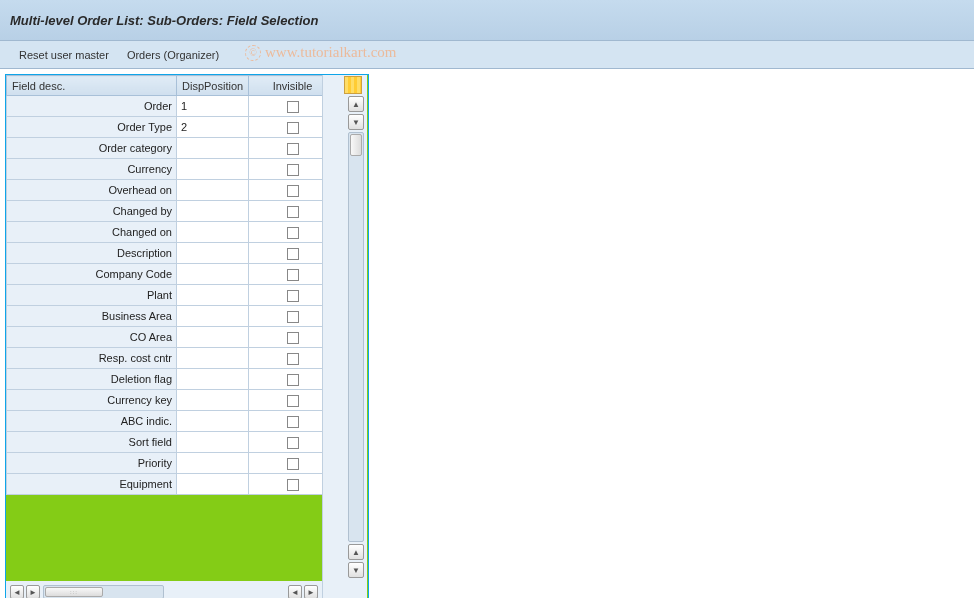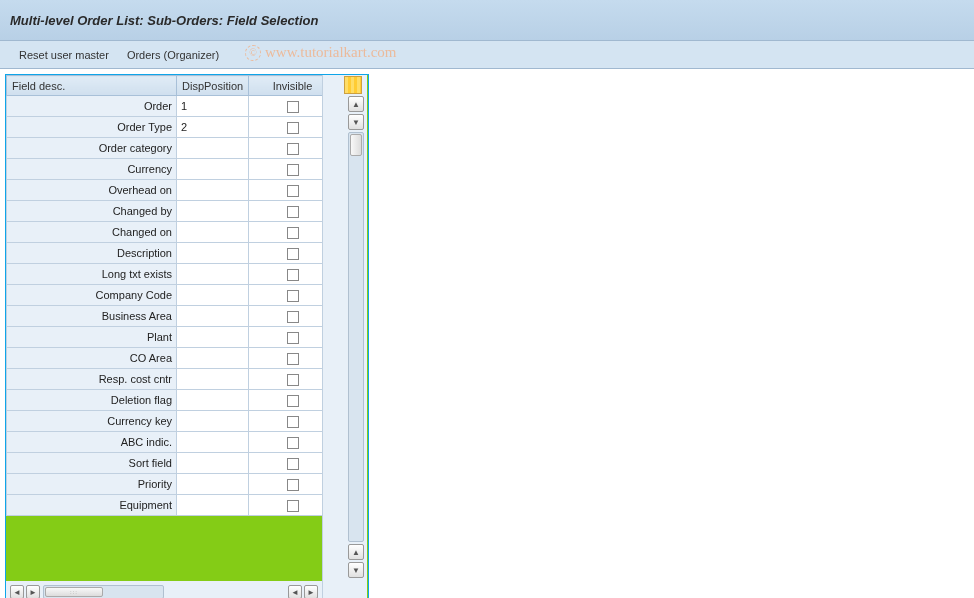--- a/index.html
+++ b/index.html
@@ -301,36 +301,31 @@
                 <td class="col-field field-desc-cell">Changed on</td>
                 <td class="col-disp"></td>
                 <td class="col-inv"><span class="cb"></span></td>
               </tr>
               <tr>
                 <td class="col-field field-desc-cell">Description</td>
                 <td class="col-disp"></td>
                 <td class="col-inv"><span class="cb"></span></td>
               </tr>
               <tr>
-                <td class="col-field field-desc-cell">Long txt exists</td>
-                <td class="col-disp"></td>
-                <td class="col-inv"><span class="cb"></span></td>
-              </tr>
-              <tr>
                 <td class="col-field field-desc-cell">Company Code</td>
                 <td class="col-disp"></td>
                 <td class="col-inv"><span class="cb"></span></td>
               </tr>
               <tr>
+                <td class="col-field field-desc-cell">Plant</td>
+                <td class="col-disp"></td>
+                <td class="col-inv"><span class="cb"></span></td>
+              </tr>
+              <tr>
                 <td class="col-field field-desc-cell">Business Area</td>
-                <td class="col-disp"></td>
-                <td class="col-inv"><span class="cb"></span></td>
-              </tr>
-              <tr>
-                <td class="col-field field-desc-cell">Plant</td>
                 <td class="col-disp"></td>
                 <td class="col-inv"><span class="cb"></span></td>
               </tr>
               <tr>
                 <td class="col-field field-desc-cell">CO Area</td>
                 <td class="col-disp"></td>
                 <td class="col-inv"><span class="cb"></span></td>
               </tr>
               <tr>
                 <td class="col-field field-desc-cell">Resp. cost cntr</td>

